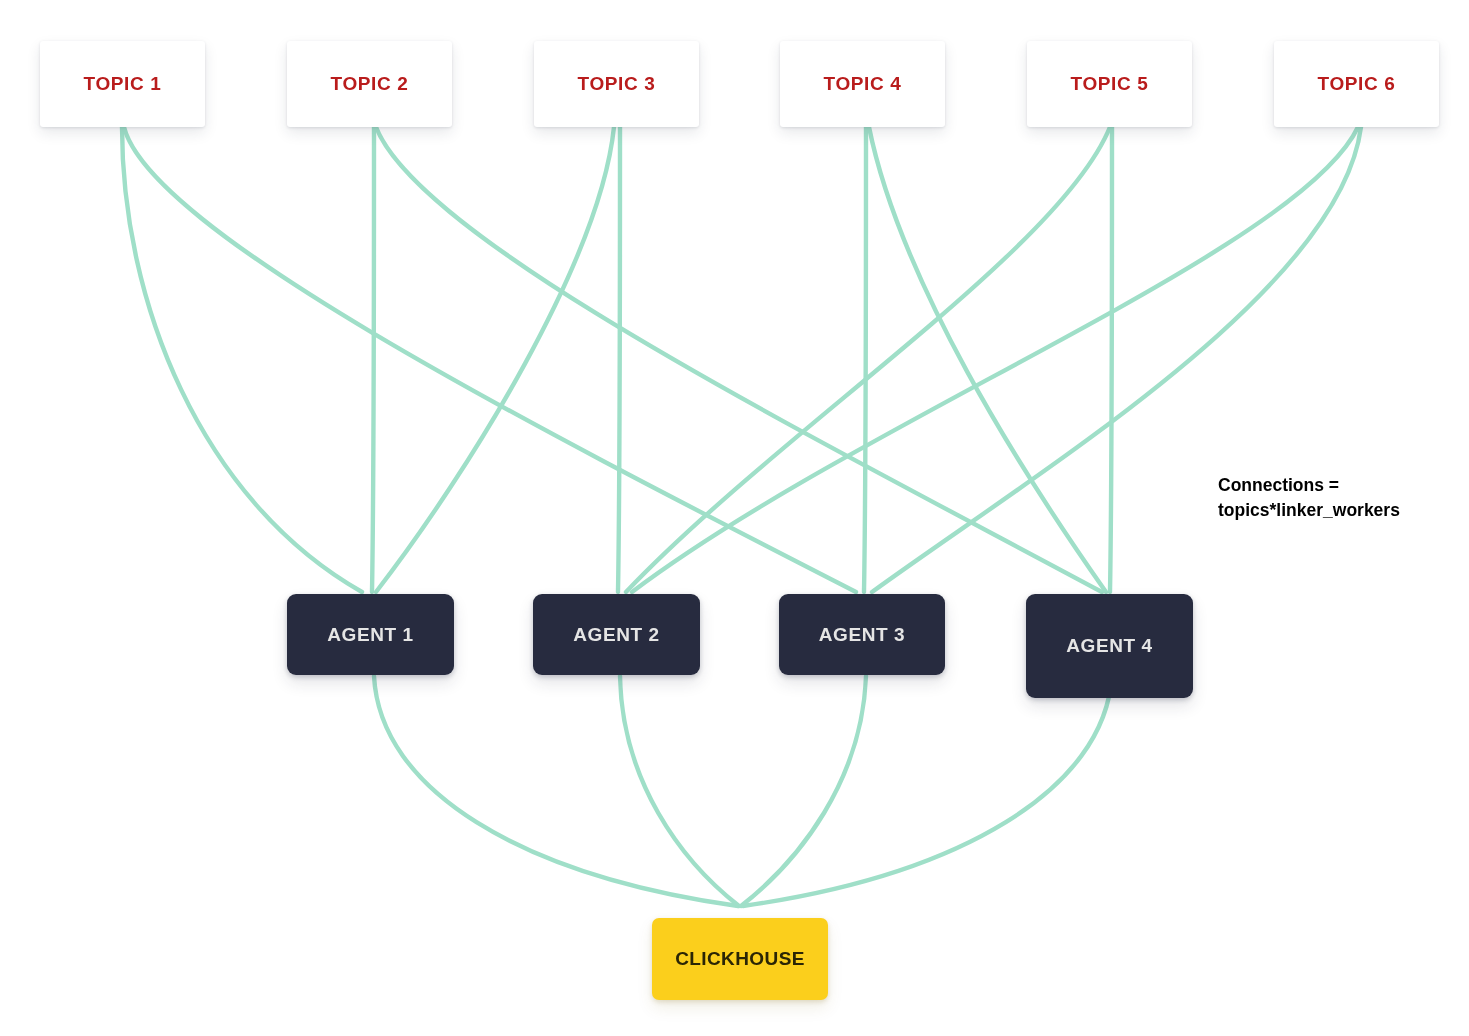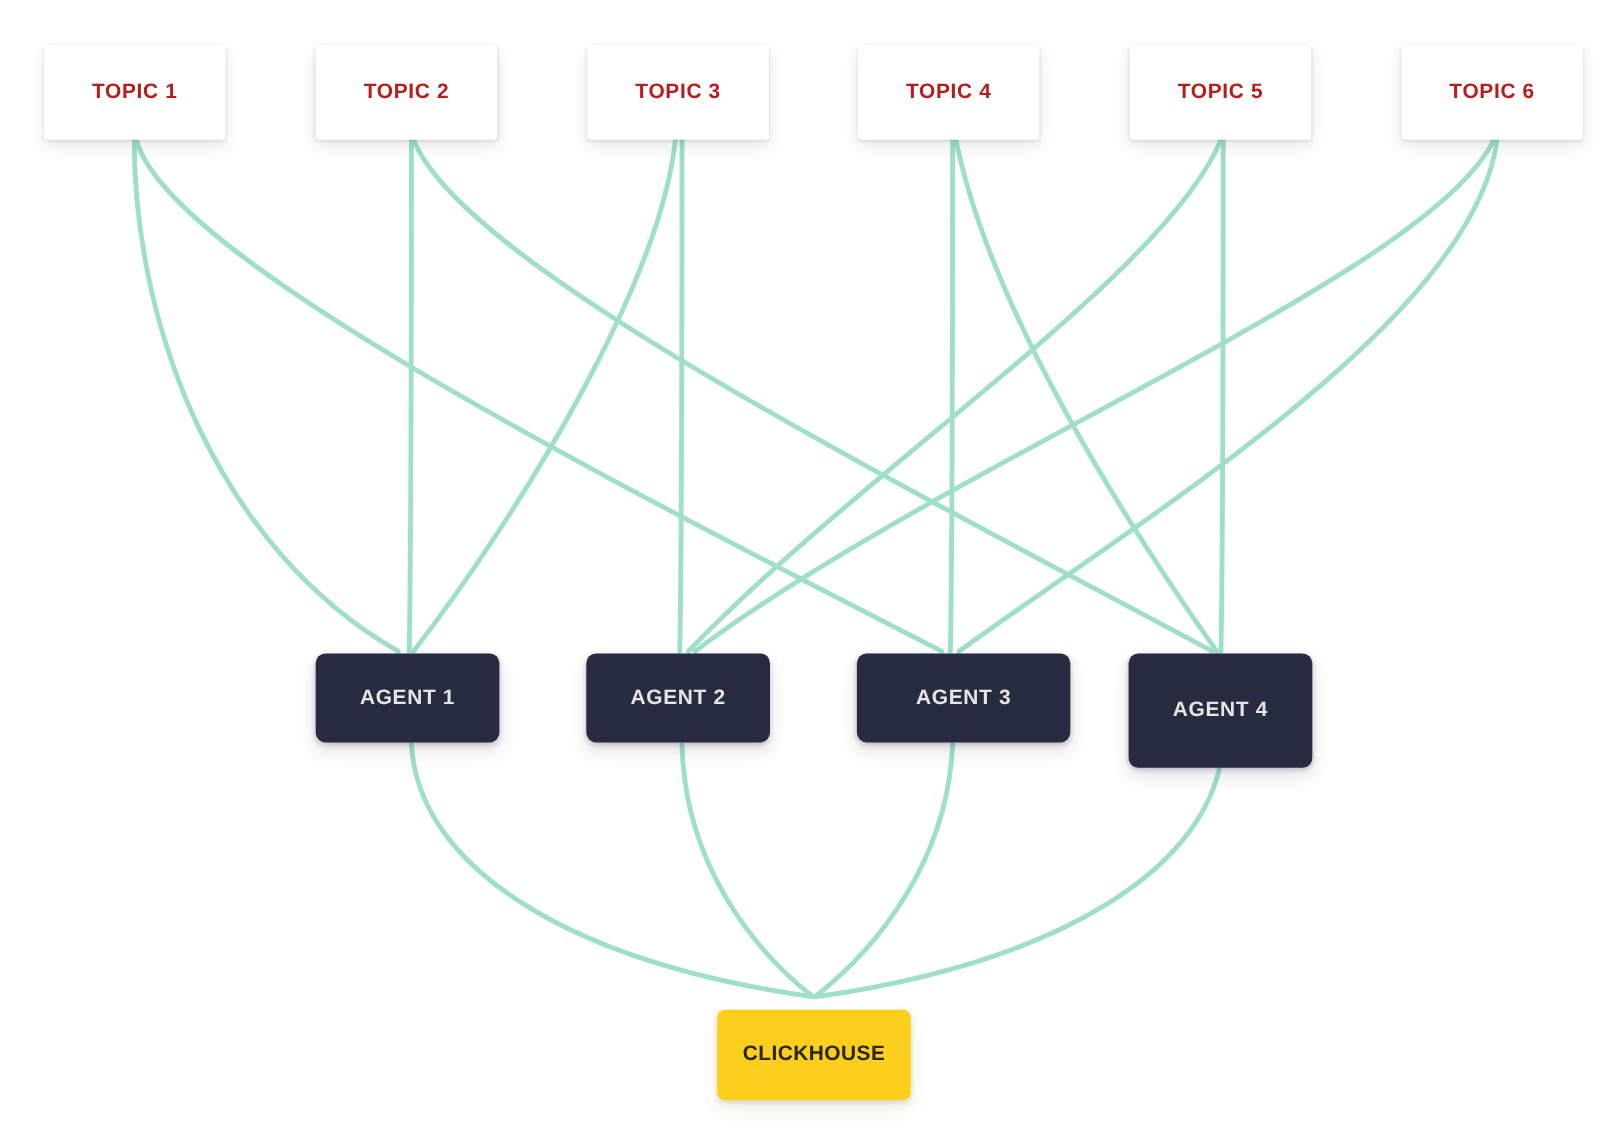--- a/index.html
+++ b/index.html
@@ -117,27 +117,29 @@
         <span>TOPIC 6</span>
       </div>
     </div>
   <div id="agent-nodes">
       <div class="node node-agent" style="left: 287px; top: 594px; width: 167px; height: 81px;">
         <span>AGENT 1</span>
       </div>
       <div class="node node-agent" style="left: 533px; top: 594px; width: 167px; height: 81px;">
         <span>AGENT 2</span>
       </div>
-      <div class="node node-agent" style="left: 779px; top: 594px; width: 194px; height: 81px;">
+      <div class="node node-agent" style="left: 779px; top: 594px; width: 166px; height: 81px;">
         <span>AGENT 3</span>
       </div>
       <div class="node node-agent" style="left: 1026px; top: 594px; width: 167px; height: 104px;">
         <span>AGENT 4</span>
       </div>
     </div>
   <div id="sink-nodes">
       <div class="node node-sink" style="left: 652px; top: 908px; width: 176px; height: 82px; margin-top: 10px;">
         <span>CLICKHOUSE</span>
       </div>
     </div>
 
+  <div class="annotation" style="left: 1218px; top: 473px; color: rgb(0, 0, 0);">Connections =
+topics*linker_workers</div>
 
 </div>
 
 </body></html>

